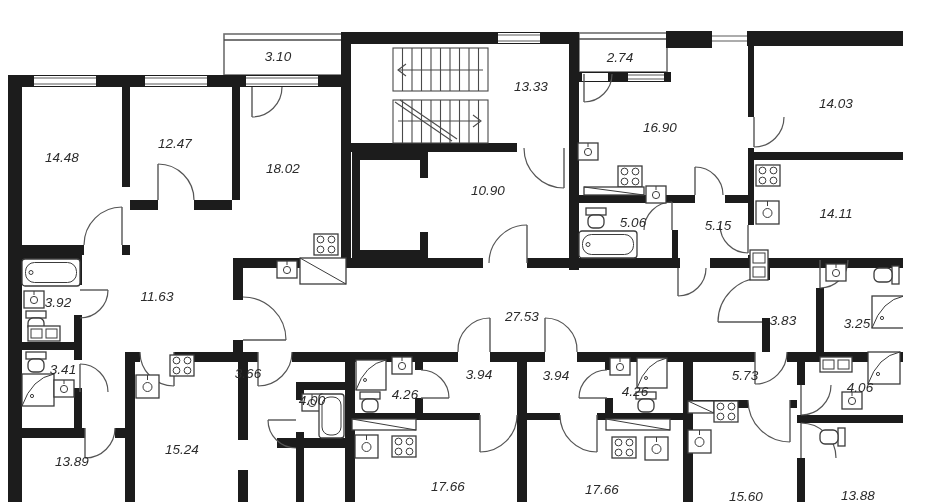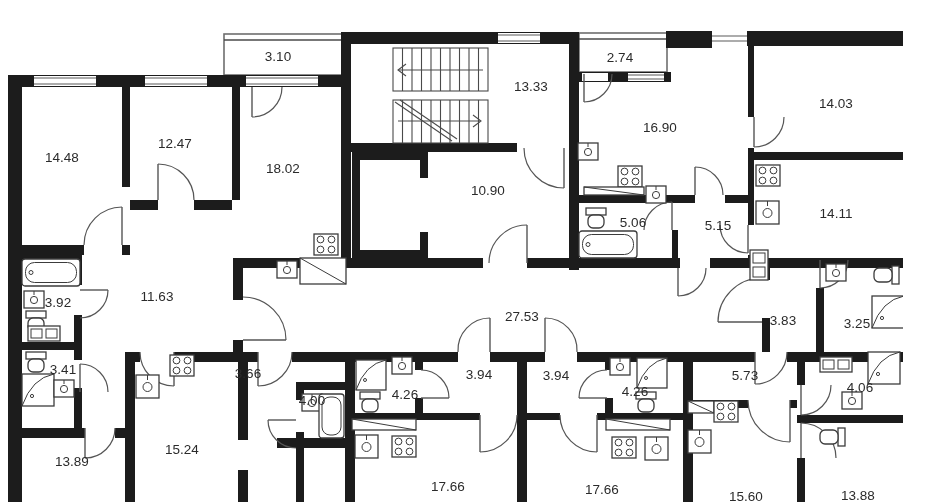--- a/index.html
+++ b/index.html
@@ -1,17 +1,17 @@
 <!DOCTYPE html>
 <html><head>
 <meta charset="utf-8">
 <style>
   html,body{margin:0;padding:0;background:#fff;}
   #plan-wrap{position:relative;width:903px;height:502px;background:#ffffff;overflow:hidden;
-             font-family:"Liberation Sans",sans-serif;}
+             font-family:"Liberation Sans",sans-serif;font-style:italic;}
   svg{position:absolute;left:0;top:0;}
   .wall{fill:#1c1c1c;stroke:none;}
   .thin{stroke:#4a4a4a;stroke-width:1.4;fill:none;}
   .rail{stroke:#6e6e6e;stroke-width:1.6;fill:none;}
   .winline{stroke:#5a5a5a;stroke-width:1.2;fill:none;}
   .winbg{fill:#ffffff;}
   .fix{stroke:#3c3c3c;stroke-width:1.3;fill:#ffffff;}
   .fixthin{stroke:#3c3c3c;stroke-width:1;fill:none;}
   .arc{stroke:#555;stroke-width:1.2;fill:none;}
   .leaf{stroke:#555;stroke-width:1.4;fill:none;}

